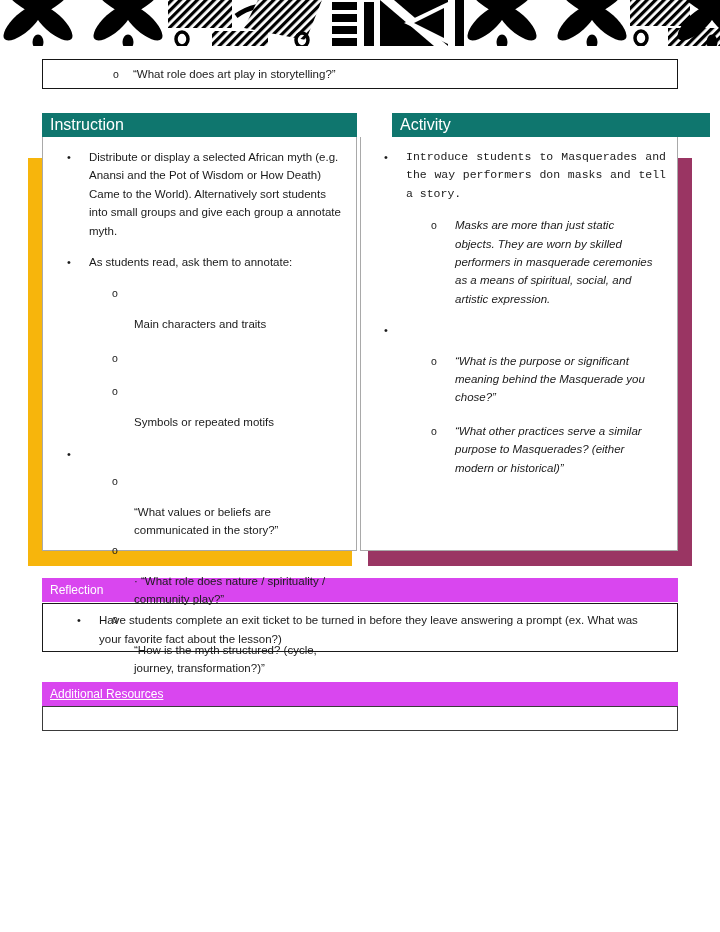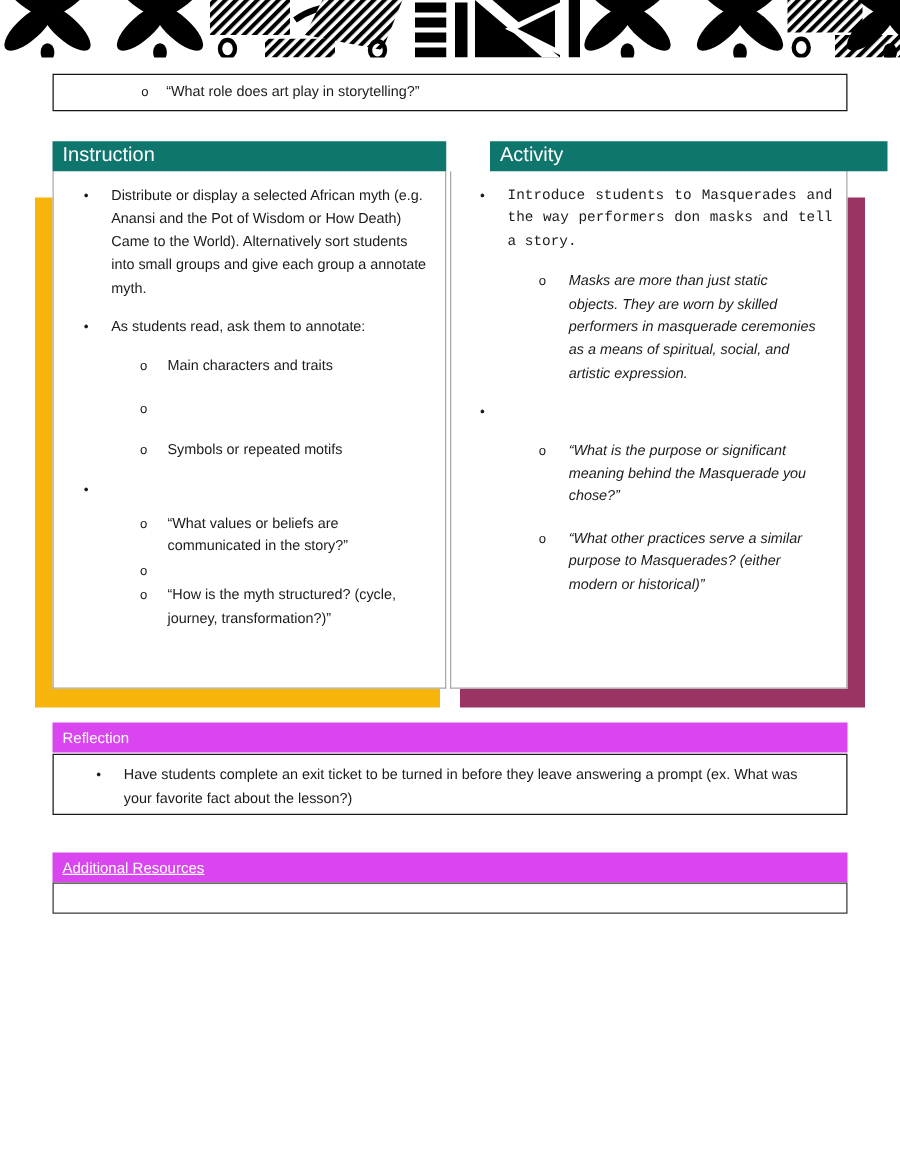--- a/index.html
+++ b/index.html
@@ -44,21 +44,21 @@
   .li{display:flex;align-items:flex-start;}
   .li .mk{flex:0 0 auto;}
   .li .mk.dot{font-size:11px;}
   .li .mk.circ{font-size:10.5px;}
 
   .left .l1{padding-left:24px;}
   .left .l1 .mk{width:22px;}
   .left .l1 .tx{width:254px;}
   .left .l2{padding-left:69px;}
   .left .l2 .mk{width:22px;}
-  .left .l2 .tx{width:202px;}
+  .left .l2 .tx{width:202px;margin-top:31px;}
 
   .right .l1{padding-left:23px;}
   .right .l1 .mk{width:22px;}
   .right .l1 .tx{width:260px;text-align:justify;font-family:Liberation Mono, monospace;}
   .right .l2{padding-left:70px;}
   .right .l2 .mk{width:24px;}
   .right .l2 .tx{width:200px;font-style:italic;}
 
   .mt1{margin-top:1px;}  .mt9{margin-top:9px;}  .mt12{margin-top:12px;}
   .mt13{margin-top:13px;} .mt15{margin-top:15px;}
@@ -172,20 +172,21 @@
   </div>
   <div class="li l1 mt13">
     <span class="mk dot">•</span>
   </div>
   <div class="li l2 mt9">
     <span class="mk circ">o</span>
     <span class="tx">“What values or beliefs are communicated in the story?”</span>
   </div>
   <div class="li l2 mt1">
     <span class="mk circ">o</span>
+    <span class="tx">· “What role does nature / spirituality / community play?”</span>
   </div>
   <div class="li l2 mt1">
     <span class="mk circ">o</span>
     <span class="tx">“How is the myth structured? (cycle, journey, transformation?)”</span>
   </div>
 </div>
 
 <div class="col-box right">
   <div class="li l1">
     <span class="mk dot">•</span>

